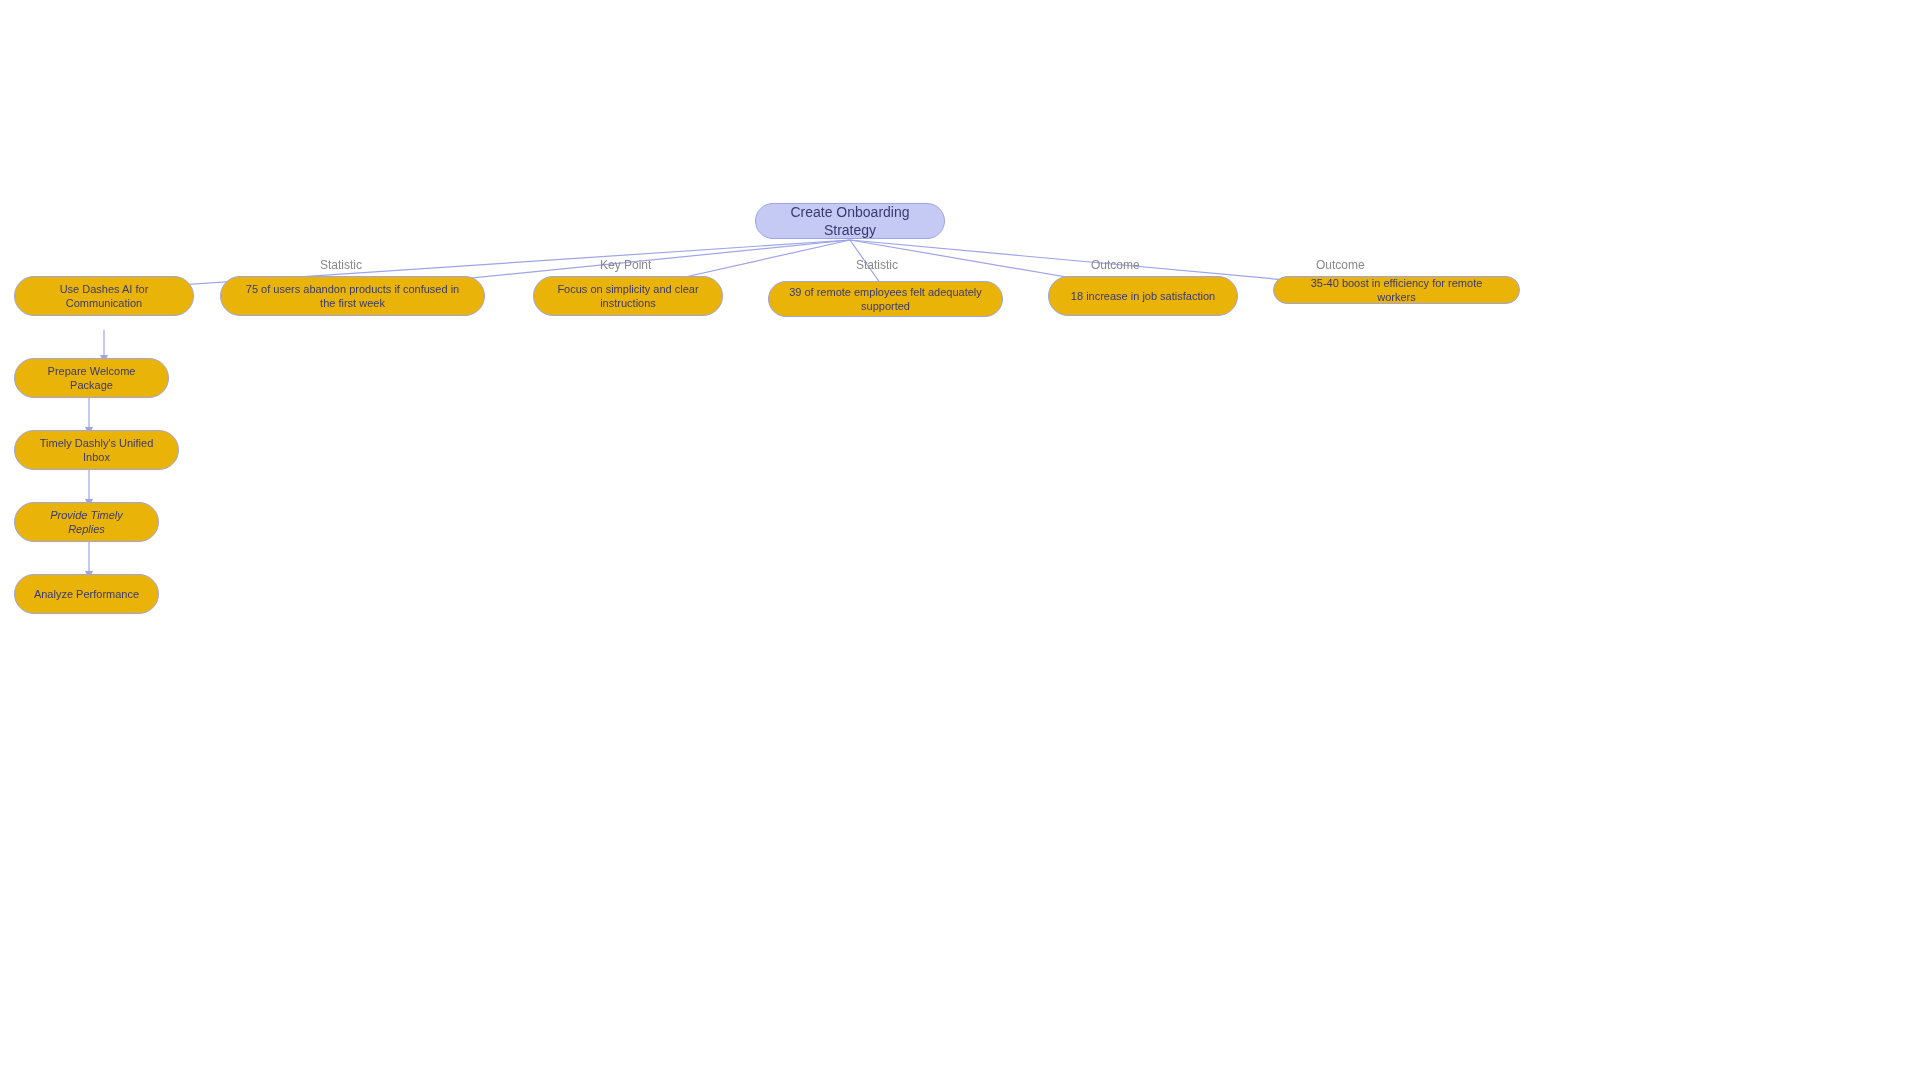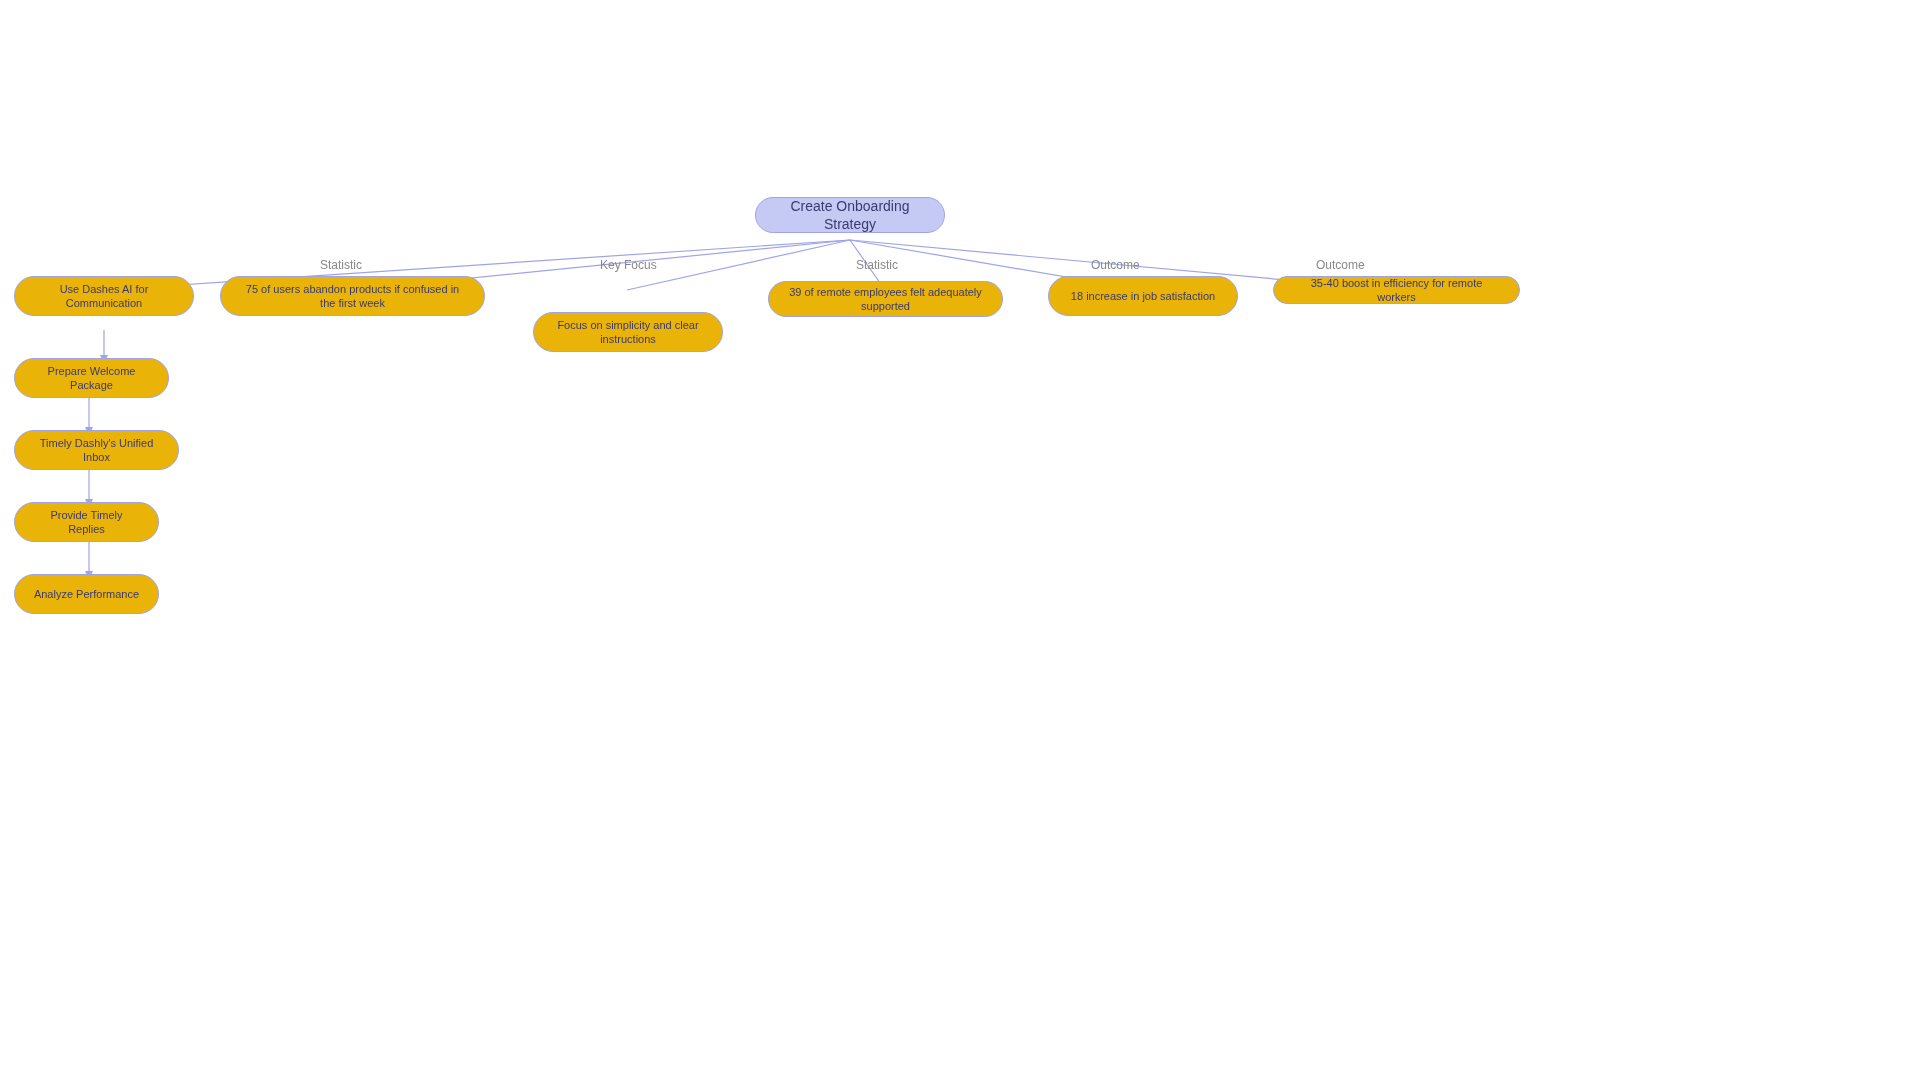--- a/index.html
+++ b/index.html
@@ -67,39 +67,39 @@
   <line x1="89" y1="398" x2="89" y2="430" stroke="#9da4e8" stroke-width="1.2" fill="none"></line>
   <polygon points="85,427 89,435 93,427" fill="#9da4e8"></polygon>
 
   <line x1="89" y1="470" x2="89" y2="502" stroke="#9da4e8" stroke-width="1.2" fill="none"></line>
   <polygon points="85,499 89,507 93,499" fill="#9da4e8"></polygon>
 
   <line x1="89" y1="542" x2="89" y2="574" stroke="#9da4e8" stroke-width="1.2" fill="none"></line>
   <polygon points="85,571 89,579 93,571" fill="#9da4e8"></polygon>
 </svg>
 
-<div class="node root" style="left: 755px; top: 197px; width: 190px; height: 36px; z-index: 2;">Create Onboarding Strategy</div>
+<div class="node root" style="left: 755px; top: 203px; width: 190px; height: 36px; z-index: 2;">Create Onboarding Strategy</div>
 
 <div class="label-text" style="left: 320px; top: 258px;">Statistic</div>
-<div class="label-text" style="left: 600px; top: 258px;">Key Focus</div>
+<div class="label-text" style="left: 600px; top: 258px;">Key Point</div>
 <div class="label-text" style="left: 856px; top: 258px;">Statistic</div>
 <div class="label-text" style="left: 1091px; top: 258px;">Outcome</div>
 <div class="label-text" style="left: 1316px; top: 258px;">Outcome</div>
 
 <div class="node" style="left: 14px; top: 276px; width: 180px; height: 40px; z-index: 2;">Use Dashes AI for Communication</div>
 
 <div class="node" style="left: 220px; top: 276px; width: 265px; height: 40px; z-index: 2;">75 of users abandon products if confused in the first week</div>
 
-<div class="node" style="left: 533px; top: 276px; width: 190px; height: 40px; z-index: 2; margin-top: 36px;">Focus on simplicity and clear instructions</div>
+<div class="node" style="left: 533px; top: 276px; width: 190px; height: 40px; z-index: 2;">Focus on simplicity and clear instructions</div>
 
 <div class="node" style="left: 768px; top: 260px; width: 235px; height: 36px; z-index: 2; margin-top: 21px;">39 of remote employees felt adequately supported</div>
 
 <div class="node" style="left: 1048px; top: 276px; width: 190px; height: 40px; z-index: 2;">18 increase in job satisfaction</div>
 
 <div class="node" style="left: 1273px; top: 276px; width: 247px; height: 28px; z-index: 2;">35-40 boost in efficiency for remote workers</div>
 
 <div class="node" style="left: 14px; top: 358px; width: 155px; height: 40px; z-index: 2;">Prepare Welcome Package</div>
 
 <div class="node" style="left: 14px; top: 430px; width: 165px; height: 40px; z-index: 2;">Timely Dashly's Unified Inbox</div>
 
-<div class="node" style="left: 14px; top: 502px; width: 145px; height: 40px; z-index: 2;">Provide Timely Replies</div>
+<div class="node" style="left: 14px; top: 502px; width: 145px; height: 40px; z-index: 2; font-style: italic;">Provide Timely Replies</div>
 
 <div class="node" style="left: 14px; top: 574px; width: 145px; height: 40px; z-index: 2;">Analyze Performance</div>
 
 </body></html>

